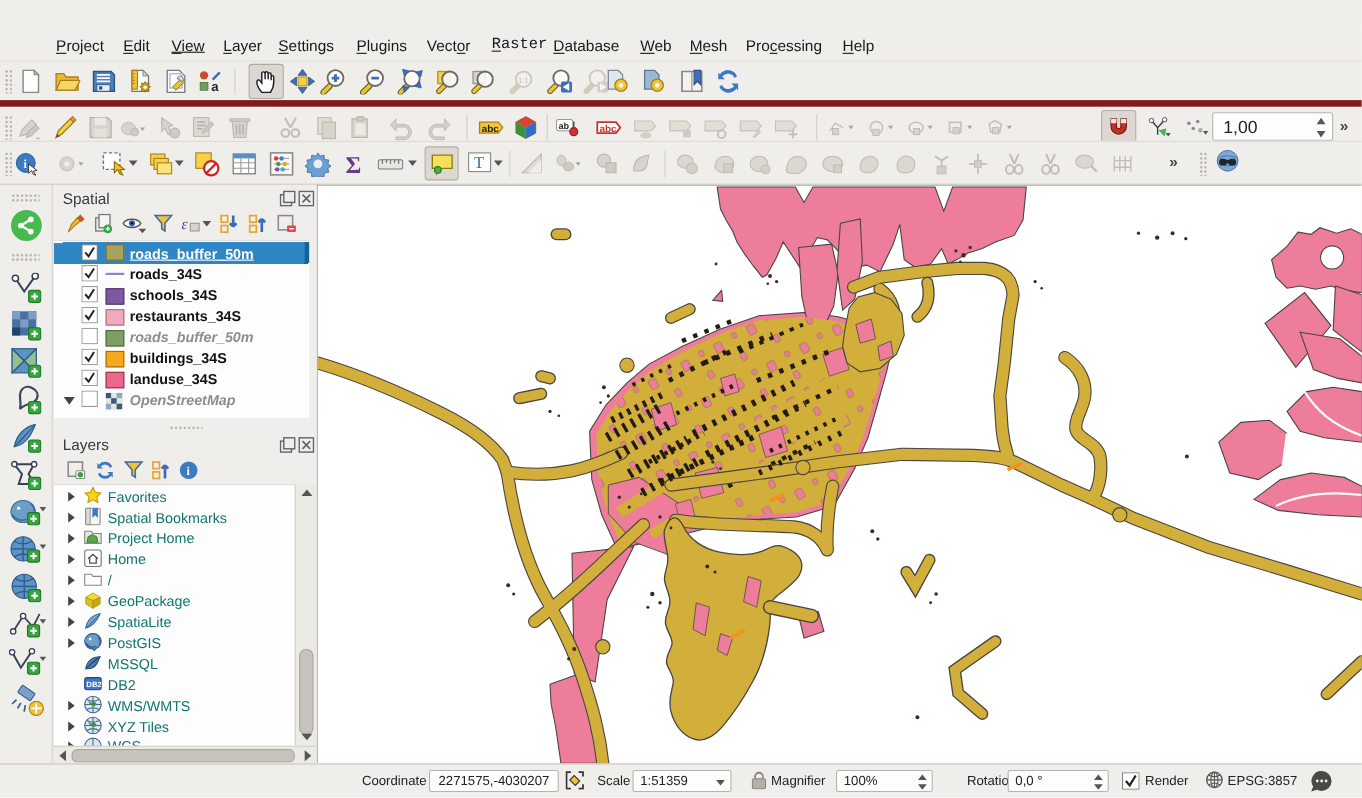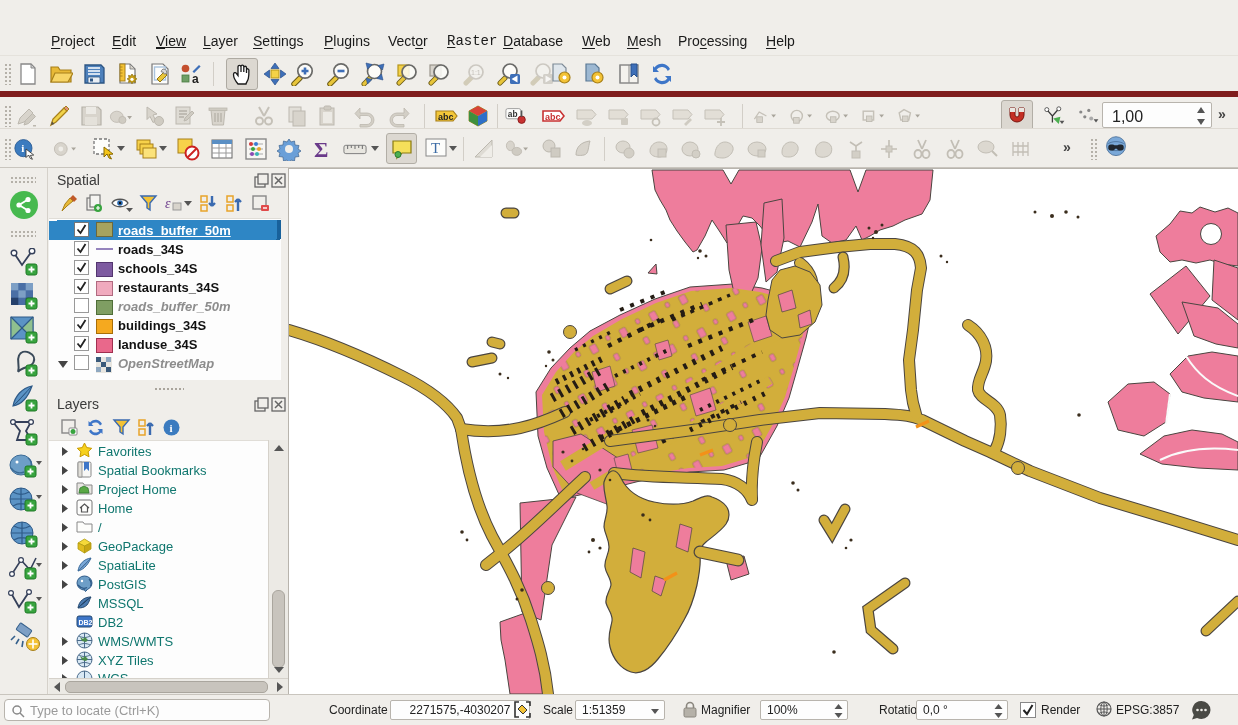--- a/index.html
+++ b/index.html
@@ -1034,29 +1034,22 @@
     </g>
 
     <g stroke="#f39118" stroke-width="3.2" stroke-linecap="butt">
       <path d="M700,455 L713,450"></path>
       <path d="M664,580 L677,573"></path>
       <path d="M916,427 L929,421"></path>
     </g>
   </svg>
   </div>
   <div id="statusbar">
-    <div class="sbox" style="left:4px;top:4px;width:266px;height:22px;border-radius:4px;">
-      <svg style="position:absolute;left:6px;top:4px;" width="14" height="14" viewBox="0 0 14 14">
-          <circle cx="6" cy="6" r="4" fill="none" stroke="#888" stroke-width="1.5"></circle>
-          <path d="M9 9l4 4" stroke="#888" stroke-width="1.5"></path>
-        </svg>
-      <span style="position:absolute;left:25px;top:3px;color:#9a9a9a;font-size:13px;">Type to locate (Ctrl+K)</span>
-    </div>
     <span class="slabel" style="left:329px;">Coordinate</span>
-    <div class="sbox" style="left:390px;top:5px;width:140px;height:20px;text-align:center;line-height:19px;">2271575,-4030207</div>
+    <div class="sbox" style="left:390px;top:5px;width:118px;height:20px;text-align:center;line-height:19px;">2271575,-4030207</div>
     <svg style="position:absolute;left:514px;top:6px;" width="17" height="17" viewBox="0 0 17 17">
         <path d="M1 5V1h4M12 1h4v4M16 12v4h-4M5 16H1v-12" fill="none" stroke="#333" stroke-width="1.6"></path>
         <path d="M4 8l4-4 5 5-4 4z" fill="#f3c235" stroke="#333" stroke-width="1"></path>
       </svg>
     <span class="slabel" style="left:543px;">Scale</span>
     <div class="sbox" style="left:575px;top:5px;width:90px;height:20px;">
       <span style="position:absolute;left:6px;top:2px;">1:51359</span>
       <svg style="position:absolute;right:4px;top:7px;" width="10" height="7" viewBox="0 0 10 7">
           <path d="M1 1h8L5 6z" fill="#555"></path>
         </svg>

